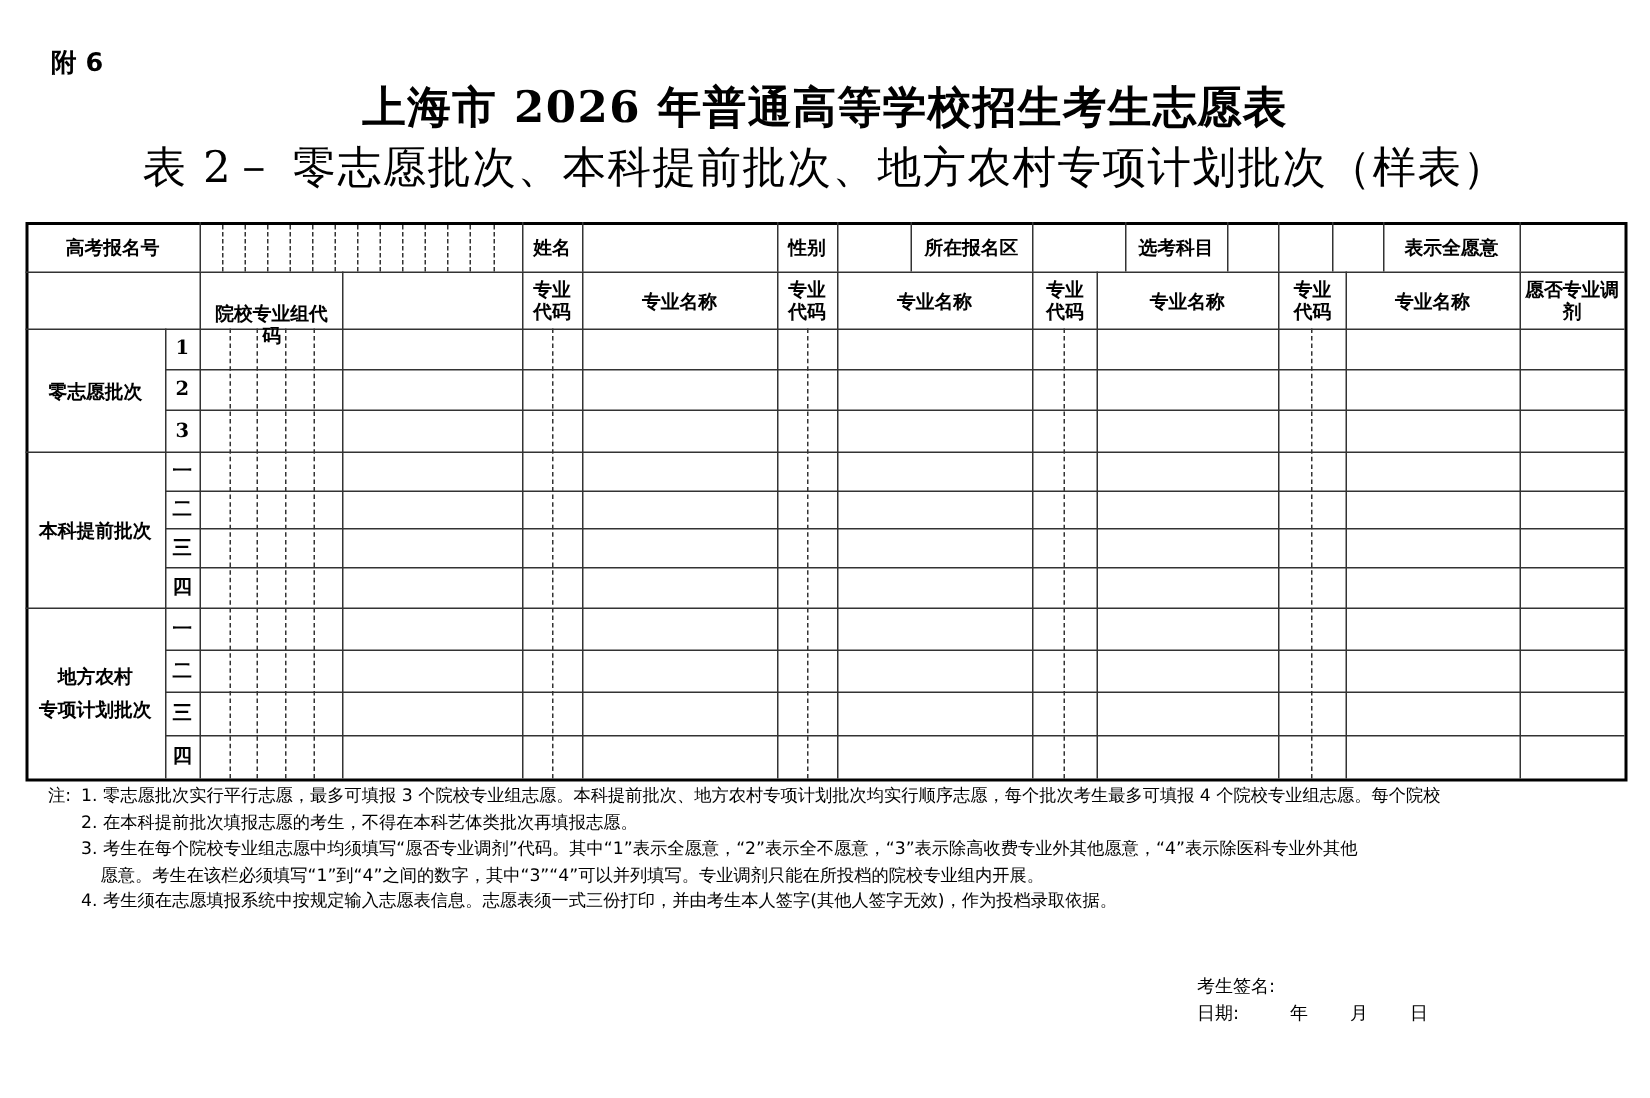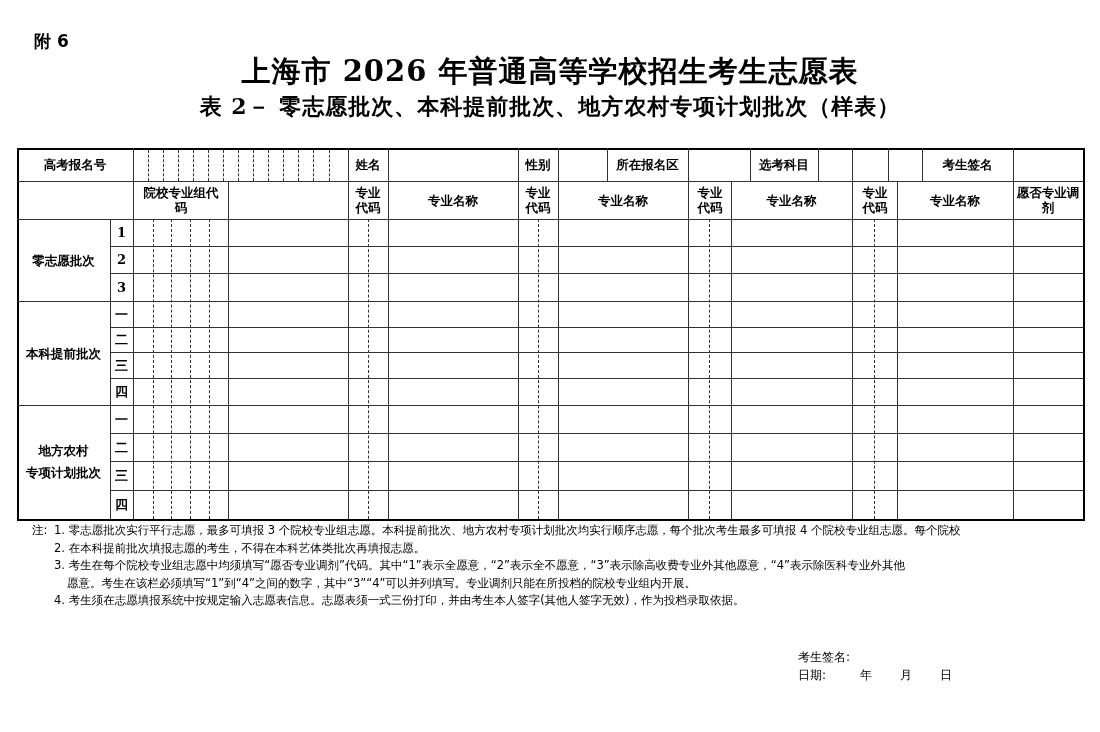--- a/index.html
+++ b/index.html
@@ -3,21 +3,21 @@
 <meta charset="utf-8">
 <style>
   html, body { margin: 0; padding: 0; background: #ffffff; }
   body { width: 1100px; height: 732px; position: relative; overflow: hidden;
          font-family: "DejaVu Sans", "Liberation Sans", sans-serif; color: #000; }
   .abs { position: absolute; }
   .appendix { left: 34px; top: 30px; font-size: 17px; font-weight: bold; }
   .title1 { left: 0; width: 1100px; top: 52px; text-align: center;
             font-family: "DejaVu Serif", "Liberation Serif", serif; font-weight: bold; font-size: 29px; letter-spacing: 1px; }
   .title2 { left: 0; width: 1100px; top: 92px; text-align: center;
-            font-family: "DejaVu Serif", "Liberation Serif", serif; font-weight: bold; font-size: 22px; letter-spacing: 1px; }
+            font-family: "DejaVu Serif", "Liberation Serif", serif; font-weight: normal; font-size: 29px; letter-spacing: 1px; }
   .grid { position: absolute; left: 0; top: 0; width: 1100px; height: 732px; }
   .cell { position: absolute; display: flex; align-items: center; justify-content: center;
           text-align: center; font-size: 12.5px; font-weight: bold; line-height: 15px; }
   .rownum { font-family: "DejaVu Serif", "Liberation Serif", serif; font-size: 13px; }
   .hl { position: absolute; height: 0; border-top: 1.5px solid #333; }
   .vl { position: absolute; width: 0; border-left: 1.5px solid #333; }
   .vd { position: absolute; width: 0; border-left: 1px dashed #333; }
   .outer { position: absolute; left: 17px; top: 148px; width: 1064px; height: 369px; border: 2px solid #000; }
   .notes { left: 32px; top: 522px; font-size: 11.5px; line-height: 17.5px; width: 1040px; }
   .note-row { display: flex; }
@@ -103,24 +103,24 @@
   <div class="cell" style="left:348px; top:148px; width:40px; height:33px;">姓名</div>
   <div class="cell" style="left:388px; top:148px; width:130px; height:33px;"></div>
   <div class="cell" style="left:518px; top:148px; width:40px; height:33px;">性别</div>
   <div class="cell" style="left:558px; top:148px; width:49px; height:33px;"></div>
   <div class="cell" style="left:607px; top:148px; width:81px; height:33px;">所在报名区</div>
   <div class="cell" style="left:688px; top:148px; width:62px; height:33px;"></div>
   <div class="cell" style="left:750px; top:148px; width:68px; height:33px;">选考科目</div>
   <div class="cell" style="left:818px; top:148px; width:34px; height:33px;"></div>
   <div class="cell" style="left:852px; top:148px; width:36px; height:33px;"></div>
   <div class="cell" style="left:888px; top:148px; width:34px; height:33px;"></div>
-  <div class="cell" style="left:922px; top:148px; width:91px; height:33px;">考生签名</div>
+  <div class="cell" style="left:922px; top:148px; width:91px; height:33px;">表示全愿意</div>
   <div class="cell" style="left:1013px; top:148px; width:70px; height:33px;"></div>
 
-  <div class="cell" style="left:140px; top:181px; width:82px; height:38px;">院校专业组代码</div>
+  <div class="cell" style="left:140px; top:197px; width:82px; height:38px;">院校专业组代码</div>
   <div class="cell" style="left:354px; top:181px; width:28px; height:38px;">专业代码</div>
   <div class="cell" style="left:388px; top:181px; width:130px; height:38px;">专业名称</div>
   <div class="cell" style="left:524px; top:181px; width:28px; height:38px;">专业代码</div>
   <div class="cell" style="left:558px; top:181px; width:130px; height:38px;">专业名称</div>
   <div class="cell" style="left:695px; top:181px; width:30px; height:38px;">专业代码</div>
   <div class="cell" style="left:731px; top:181px; width:121px; height:38px;">专业名称</div>
   <div class="cell" style="left:860px; top:181px; width:30px; height:38px;">专业代码</div>
   <div class="cell" style="left:897px; top:181px; width:116px; height:38px;">专业名称</div>
   <div class="cell" style="left:1016px; top:181px; width:64px; height:38px;">愿否专业调剂</div>
 

